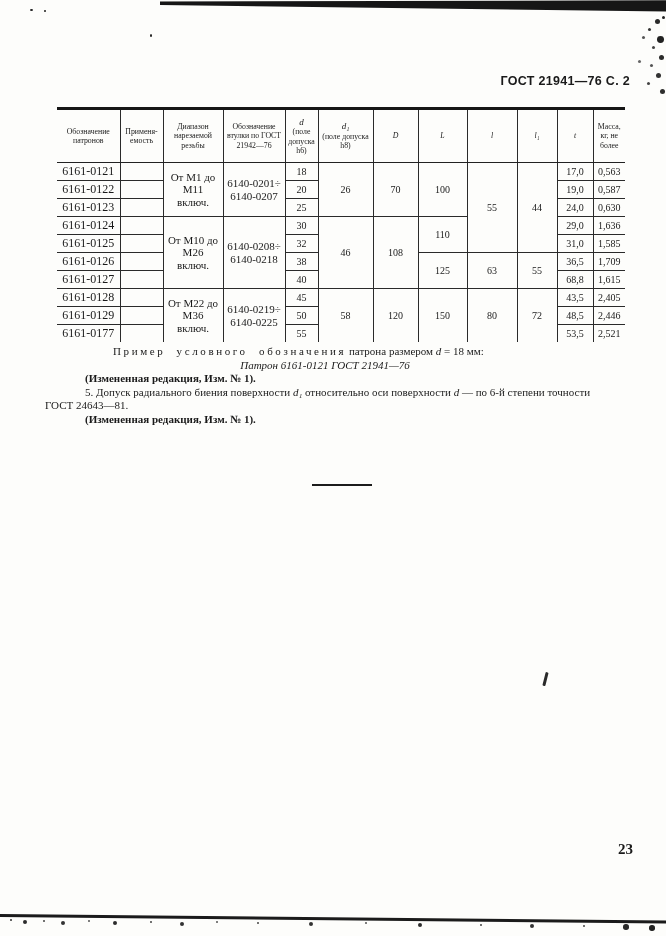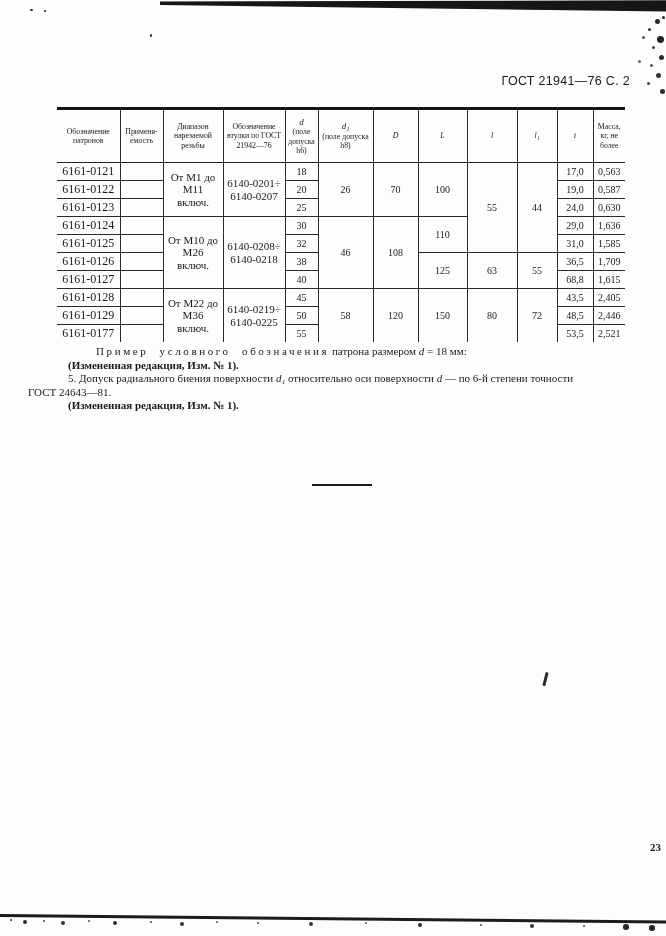--- a/index.html
+++ b/index.html
@@ -42,21 +42,21 @@
       247px 3px 0 0 #444,300px 4px 0 1px #333,355px 3px 0 0 #555,409px 5px 0 1px #2c2c2c,
       470px 5px 0 0 #444,521px 6px 0 1px #333,573px 6px 0 0 #444,615px 7px 0 2px #2a2a2a,
       641px 8px 0 2px #222;
   }
 
   
   .doc-header{
     position:absolute;top:74px;left:0;right:36px;
     text-align:right;
     font-family:"Liberation Sans", sans-serif;
-    font-weight:normal;font-size:12.5px;letter-spacing:.3px;
+    font-weight:bold;font-size:12.5px;letter-spacing:.3px;
   }
   .unit-label{
     position:absolute;top:93px;left:57px;width:568px;
     text-align:center;font-size:10.5px;
   }
 
   
   table.gost{
     position:absolute;top:107px;left:57px;width:568px;
     border-collapse:collapse;table-layout:fixed;
@@ -75,35 +75,35 @@
   }
   table.gost tbody td{border-bottom:1px solid #2a2a2a;height:17px;}
   table.gost tbody td.nb{border-bottom:none;}
   .sym{font-style:italic;display:block;font-size:9px;}
   .ital{font-style:italic;}
   td.pre{white-space:pre-line;text-align:left;padding-left:4px;font-size:11px;line-height:1.15;margin-top:8px;}
   td.desig{text-align:left;padding-left:3px;font-size:12px;}
 
   
   .notes{
-    position:absolute;top:345px;left:28px;width:560px;
+    position:absolute;top:345px;left:45px;width:560px;
     font-size:11px;line-height:13.5px;
   }
   .notes p{margin:0;}
   .p-example{padding-left:68px;}
   .spaced{letter-spacing:2.6px;word-spacing:6px;}
   .p-center{text-align:center;font-style:italic;}
   .indent{text-indent:40px;}
   .bold{font-weight:bold;}
   .divider{
     position:absolute;top:484px;left:312px;width:60px;height:2px;background:#1c1c1c;
   }
   .page-number{
-    position:absolute;top:841px;left:650px;
-    font-size:11px;font-weight:bold;
+    position:absolute;top:841px;left:618px;
+    font-size:15px;font-weight:bold;
   }
 </style>
 </head>
 <body>
 
 <div class="page">
 
   <div class="top-wedge"></div>
   <div class="tr-noise"></div>
   <div class="speck" style="left:30px;top:9px;width:3px;height:2px;"></div>
@@ -244,20 +244,21 @@
         <td class="nb"></td>
         <td class="nb">55</td>
         <td class="nb">53,5</td>
         <td class="nb">2,521</td>
       </tr>
     </tbody>
   </table>
 
   <div class="notes">
     <p class="p-example"><span class="spaced">Пример условного обозначения</span><span> патрона размером </span><span class="ital">d</span><span> = 18 мм:</span></p>
+    <p class="p-center">Патрон 6161-0121 ГОСТ 21941—76</p>
     <p class="indent bold">(Измененная редакция, Изм. № 1).</p>
     <p class="indent"><span>5. Допуск радиального биения поверхности </span><span class="ital">d₁</span><span> относительно оси поверхности </span><span class="ital">d</span><span> — по 6-й степени точности ГОСТ 24643—81.</span></p>
     <p class="indent bold">(Измененная редакция, Изм. № 1).</p>
   </div>
 
   <div class="divider"></div>
 
   <div class="page-number">23</div>
 
 </div>

